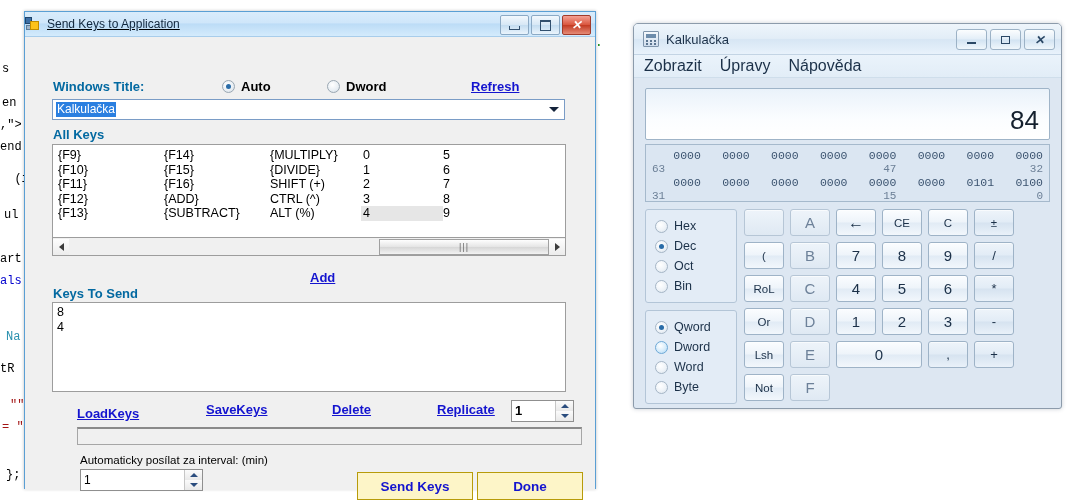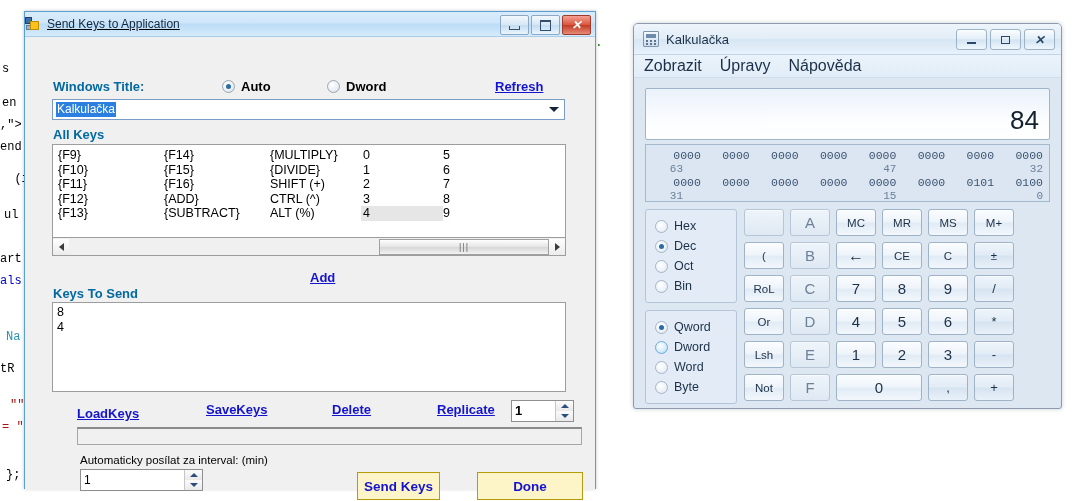--- a/index.html
+++ b/index.html
@@ -77,21 +77,21 @@
   #sk-radio-manual{left:302px;top:42px;}
   .radio{
     width:13px;height:13px;border-radius:50%;
     background:radial-gradient(circle at 40% 35%,#ffffff,#e8eef3 60%,#cfd9e1 100%);
     border:1px solid #9aa7b2;box-sizing:border-box;position:relative;flex:0 0 auto;
   }
   .radio.on::after{
     content:"";position:absolute;left:3px;top:3px;width:5px;height:5px;border-radius:50%;
     background:#2a6ca8;
   }
-  #sk-refresh{position:absolute;left:470px;top:42px;}
+  #sk-refresh{position:absolute;left:446px;top:42px;}
 
   #sk-combo{
     position:absolute;left:27px;top:62px;width:513px;height:21px;
     background:#fff;border:1px solid #7a9cc6;box-sizing:border-box;
     display:flex;align-items:center;
   }
   #sk-combo-value{
     margin-left:3px;background:#2a7fe0;color:#fff;font-size:12px;padding:1px 1px 1px 1px;line-height:13px;
   }
   #sk-combo-arrow{
@@ -171,21 +171,21 @@
     background:#fff;border:1px solid #8f8f8f;box-sizing:border-box;display:flex;
   }
   #sk-interval-value{flex:1 1 auto;padding-left:3px;font-size:12px;line-height:20px;color:#000;}
 
   .yellow-btn{
     position:absolute;height:28px;
     background:#fdf5c8;border:1px solid #b79b0a;box-sizing:border-box;
     color:#1414cf;font-weight:bold;font-size:13.5px;
     display:flex;align-items:center;justify-content:center;cursor:pointer;
   }
-  #sk-sendkeys-btn{left:332px;top:435px;width:83px;}
+  #sk-sendkeys-btn{left:332px;top:435px;width:116px;}
   #sk-done-btn{left:452px;top:435px;width:106px;}
 
   
   #calc-window{
     position:absolute;left:633px;top:23px;width:429px;height:386px;
     border:1px solid #8c9bab;border-radius:5px 5px 3px 3px;
     background:#dde7f2;box-sizing:border-box;overflow:hidden;
     box-shadow:0 0 4px rgba(40,60,85,.25);
   }
   #calc-titlebar{
@@ -231,21 +231,21 @@
   #calc-display-value{font-size:26px;color:#14202e;font-family:"Liberation Sans",sans-serif;}
 
   #calc-binary{
     margin-top:4px;height:58px;background:#dbe6f2;border:1px solid #a5b9cc;box-sizing:border-box;
     padding:4px 6px 0 6px;
     font-family:"Liberation Mono", monospace;font-size:11.5px;color:#3c5470;
   }
   .bin-row{display:grid;grid-template-columns:repeat(8,1fr);line-height:14px;}
   .bin-row span{text-align:right;}
   .bin-lbl{display:grid;grid-template-columns:repeat(8,1fr);line-height:13px;font-size:11px;color:#6b7f96;}
-  .bin-lbl span:nth-child(1){text-align:center;}
+  .bin-lbl span:nth-child(1){text-align:left;}
   .bin-lbl span{text-align:right;}
 
   #calc-main{display:flex;gap:7px;margin-top:7px;padding:0 11px 0 11px;}
   .opt-group{
     width:92px;background:#e3ecf6;border:1px solid #b3c5d7;box-sizing:border-box;
     border-radius:3px;padding:6px 0 6px 9px;
   }
   .opt-row{display:flex;align-items:center;gap:6px;height:20px;font-size:12.5px;color:#1b3048;}
   .cradio{
     width:13px;height:13px;border-radius:50%;flex:0 0 auto;position:relative;
@@ -569,26 +569,20 @@
             <span class="kbtn num w40 dim">A</span>
             <span class="kbtn num w40 dim">B</span>
             <span class="kbtn num w40 dim">C</span>
             <span class="kbtn num w40 dim">D</span>
             <span class="kbtn num w40 dim">E</span>
             <span class="kbtn num w40 dim">F</span>
           </div>
 
         <div id="padcols">
           <div class="krow">
-            <span class="kbtn small w40">MC</span>
-            <span class="kbtn small w40">MR</span>
-            <span class="kbtn small w40">MS</span>
-            <span class="kbtn small w40">M+</span>
-          </div>
-          <div class="krow">
             <span class="kbtn arrow-left w40">←</span>
             <span class="kbtn small w40">CE</span>
             <span class="kbtn small w40">C</span>
             <span class="kbtn small w40 op">±</span>
           </div>
           <div class="krow">
             <span class="kbtn num w40">7</span>
             <span class="kbtn num w40">8</span>
             <span class="kbtn num w40">9</span>
             <span class="kbtn w40 op">/</span>

